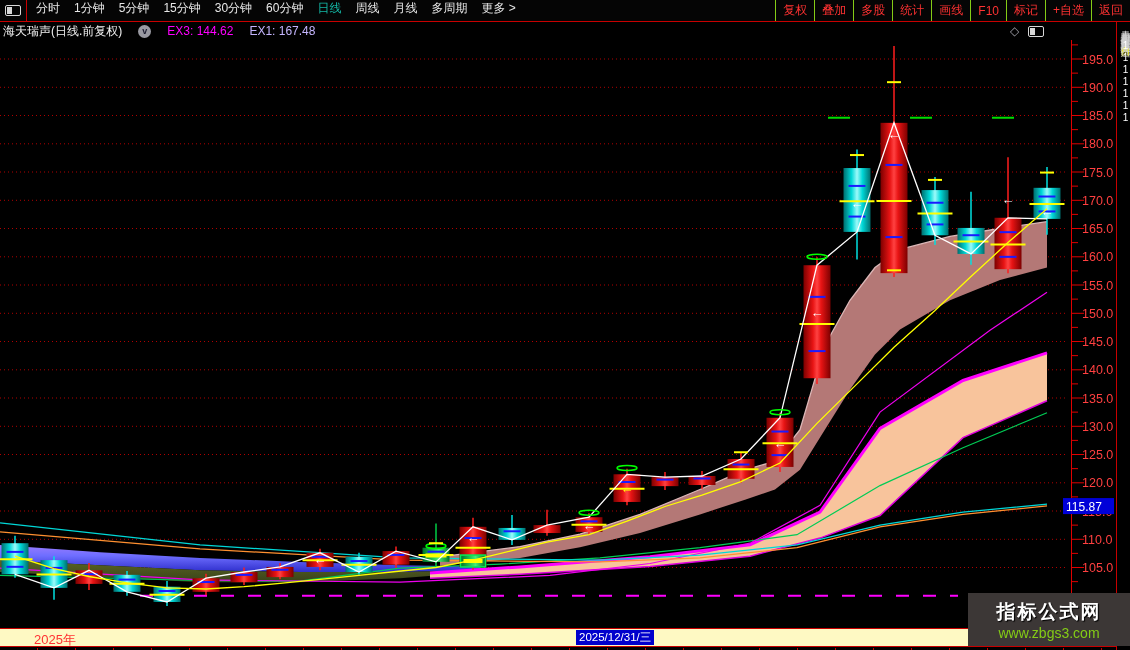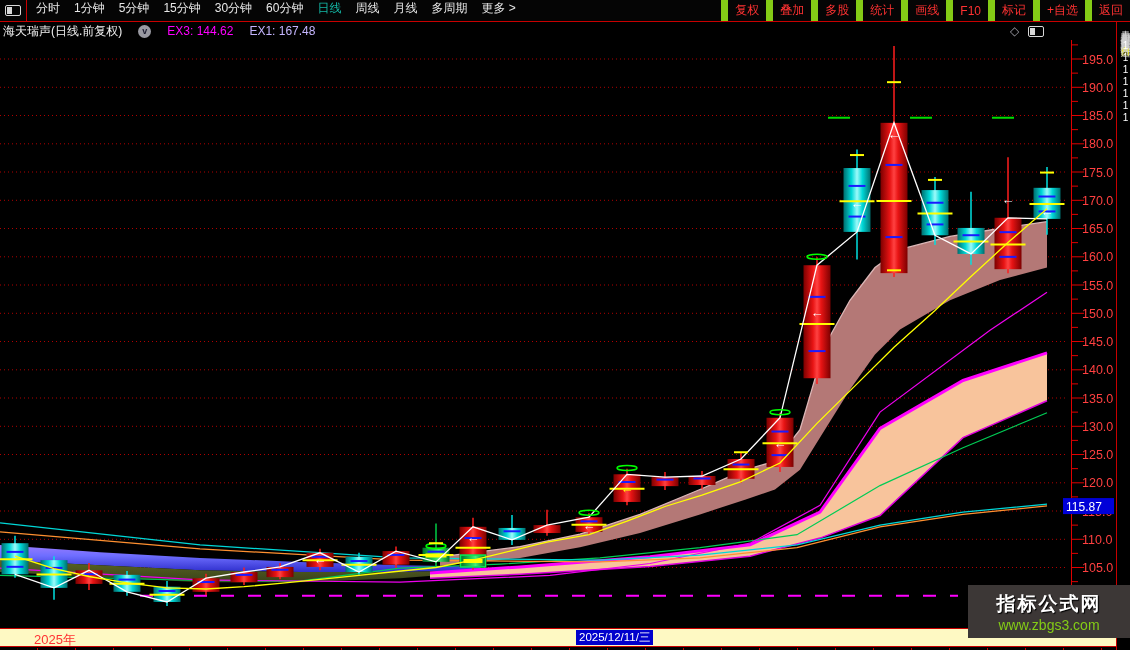--- a/index.html
+++ b/index.html
@@ -12,21 +12,21 @@
             border-bottom:1px solid #c80000; display:flex; align-items:stretch;
             color:#e8e8e8; font-size:12px; background:#050505; }
   .win-box { width:27px; border-right:1px solid #c80000; display:flex; align-items:center; justify-content:center; }
   .win-glyph { width:16px; height:11px; border:1px solid #d8d8d8; border-radius:2px; position:relative; }
   .win-glyph::before { content:''; position:absolute; left:1px; top:1px; bottom:1px; width:5px; background:#d8d8d8; }
   .menus { display:flex; align-items:flex-start; gap:14px; padding-left:9px; white-space:nowrap; }
   .menu-item { cursor:default; }
   .menu-item.active { color:#14b8a6; }
   .tb-spacer { flex:1; }
   .tb-buttons { display:flex; align-items:stretch; }
-  .tb-btn { border-left:7px solid #84cc16; color:#ff3232; display:flex; align-items:center;
+  .tb-btn { border-left:1px solid #84cc16; color:#ff3232; display:flex; align-items:center;
             padding:0 7px; font-size:12px; white-space:nowrap; }
 
   
   .subbar { position:absolute; top:23px; left:0; height:16px; width:1000px; display:flex;
             align-items:center; gap:16px; padding-left:3px; font-size:12px; color:#f0f0f0; }
   .chev-circle { width:13px; height:13px; border-radius:50%; background:#9a9aa2; color:#1c1c30;
                  font-size:9px; line-height:12px; text-align:center; font-weight:bold; }
   .ex3 { color:#ff00ff;text-align:right; }
   .ex1 { color:#c4b5fd; }
   .sub-icons { position:absolute; top:24px; left:1010px; display:flex; gap:9px; color:#9a9aa2; font-size:12px; }
@@ -44,21 +44,21 @@
   
   .timeline { position:absolute; top:628px; left:0; width:1130px; height:19px;
               border-top:1px solid #c80000; border-bottom:1px solid #c80000; background:#fef9c3; }
   .year { position:absolute; left:34px; top:2px; color:#ff3232; font-size:13px; }
   .datebox { position:absolute; left:576px; top:1px; height:15px; line-height:15px;
              background:#0000cc; color:#fff; font-size:11.5px; padding:0 3px; }
   .tickstrip { position:absolute; top:648px; left:0; width:1130px; height:2px;
                background:repeating-linear-gradient(90deg, transparent 0 37px, #c80000 37px 38px); }
 
   
-  .watermark { position:absolute; right:0; bottom:12px; width:162px; height:53px; background:#3c3736;
+  .watermark { position:absolute; right:0; bottom:4px; width:162px; height:53px; background:#3c3736;
                z-index:10; display:flex; flex-direction:column; align-items:center; justify-content:center; }
   .wm-title { color:#ffffff; font-size:19px; font-weight:bold; letter-spacing:2px; text-shadow:1px 1px 1px #000; }
   .wm-url { color:#84cc16; font-size:14px; }
 </style>
 </head>
 <body>
 
 <div class="app">
 
   <div class="topbar">
@@ -384,21 +384,21 @@
         <text x="1047" y="175.55" fill="#ffffff" font-size="13" text-anchor="middle">←</text>
       </g>
     </svg>
 
   <div class="sidebar">
     <div class="sidebar-text"><span>卖卖卖卖卖买买买买买现总换量外内</span><span class="fav">自</span><span>选</span><span class="frag">1111111</span></div>
   </div>
 
   <div class="timeline">
     <span class="year">2025年</span>
-    <span class="datebox">2025/12/11/三</span>
+    <span class="datebox">2025/12/31/三</span>
   </div>
   <div class="tickstrip"></div>
 
   <div class="watermark">
     <div class="wm-title">指标公式网</div>
     <div class="wm-url">www.zbgs3.com</div>
   </div>
 </div>
 
 </body></html>

